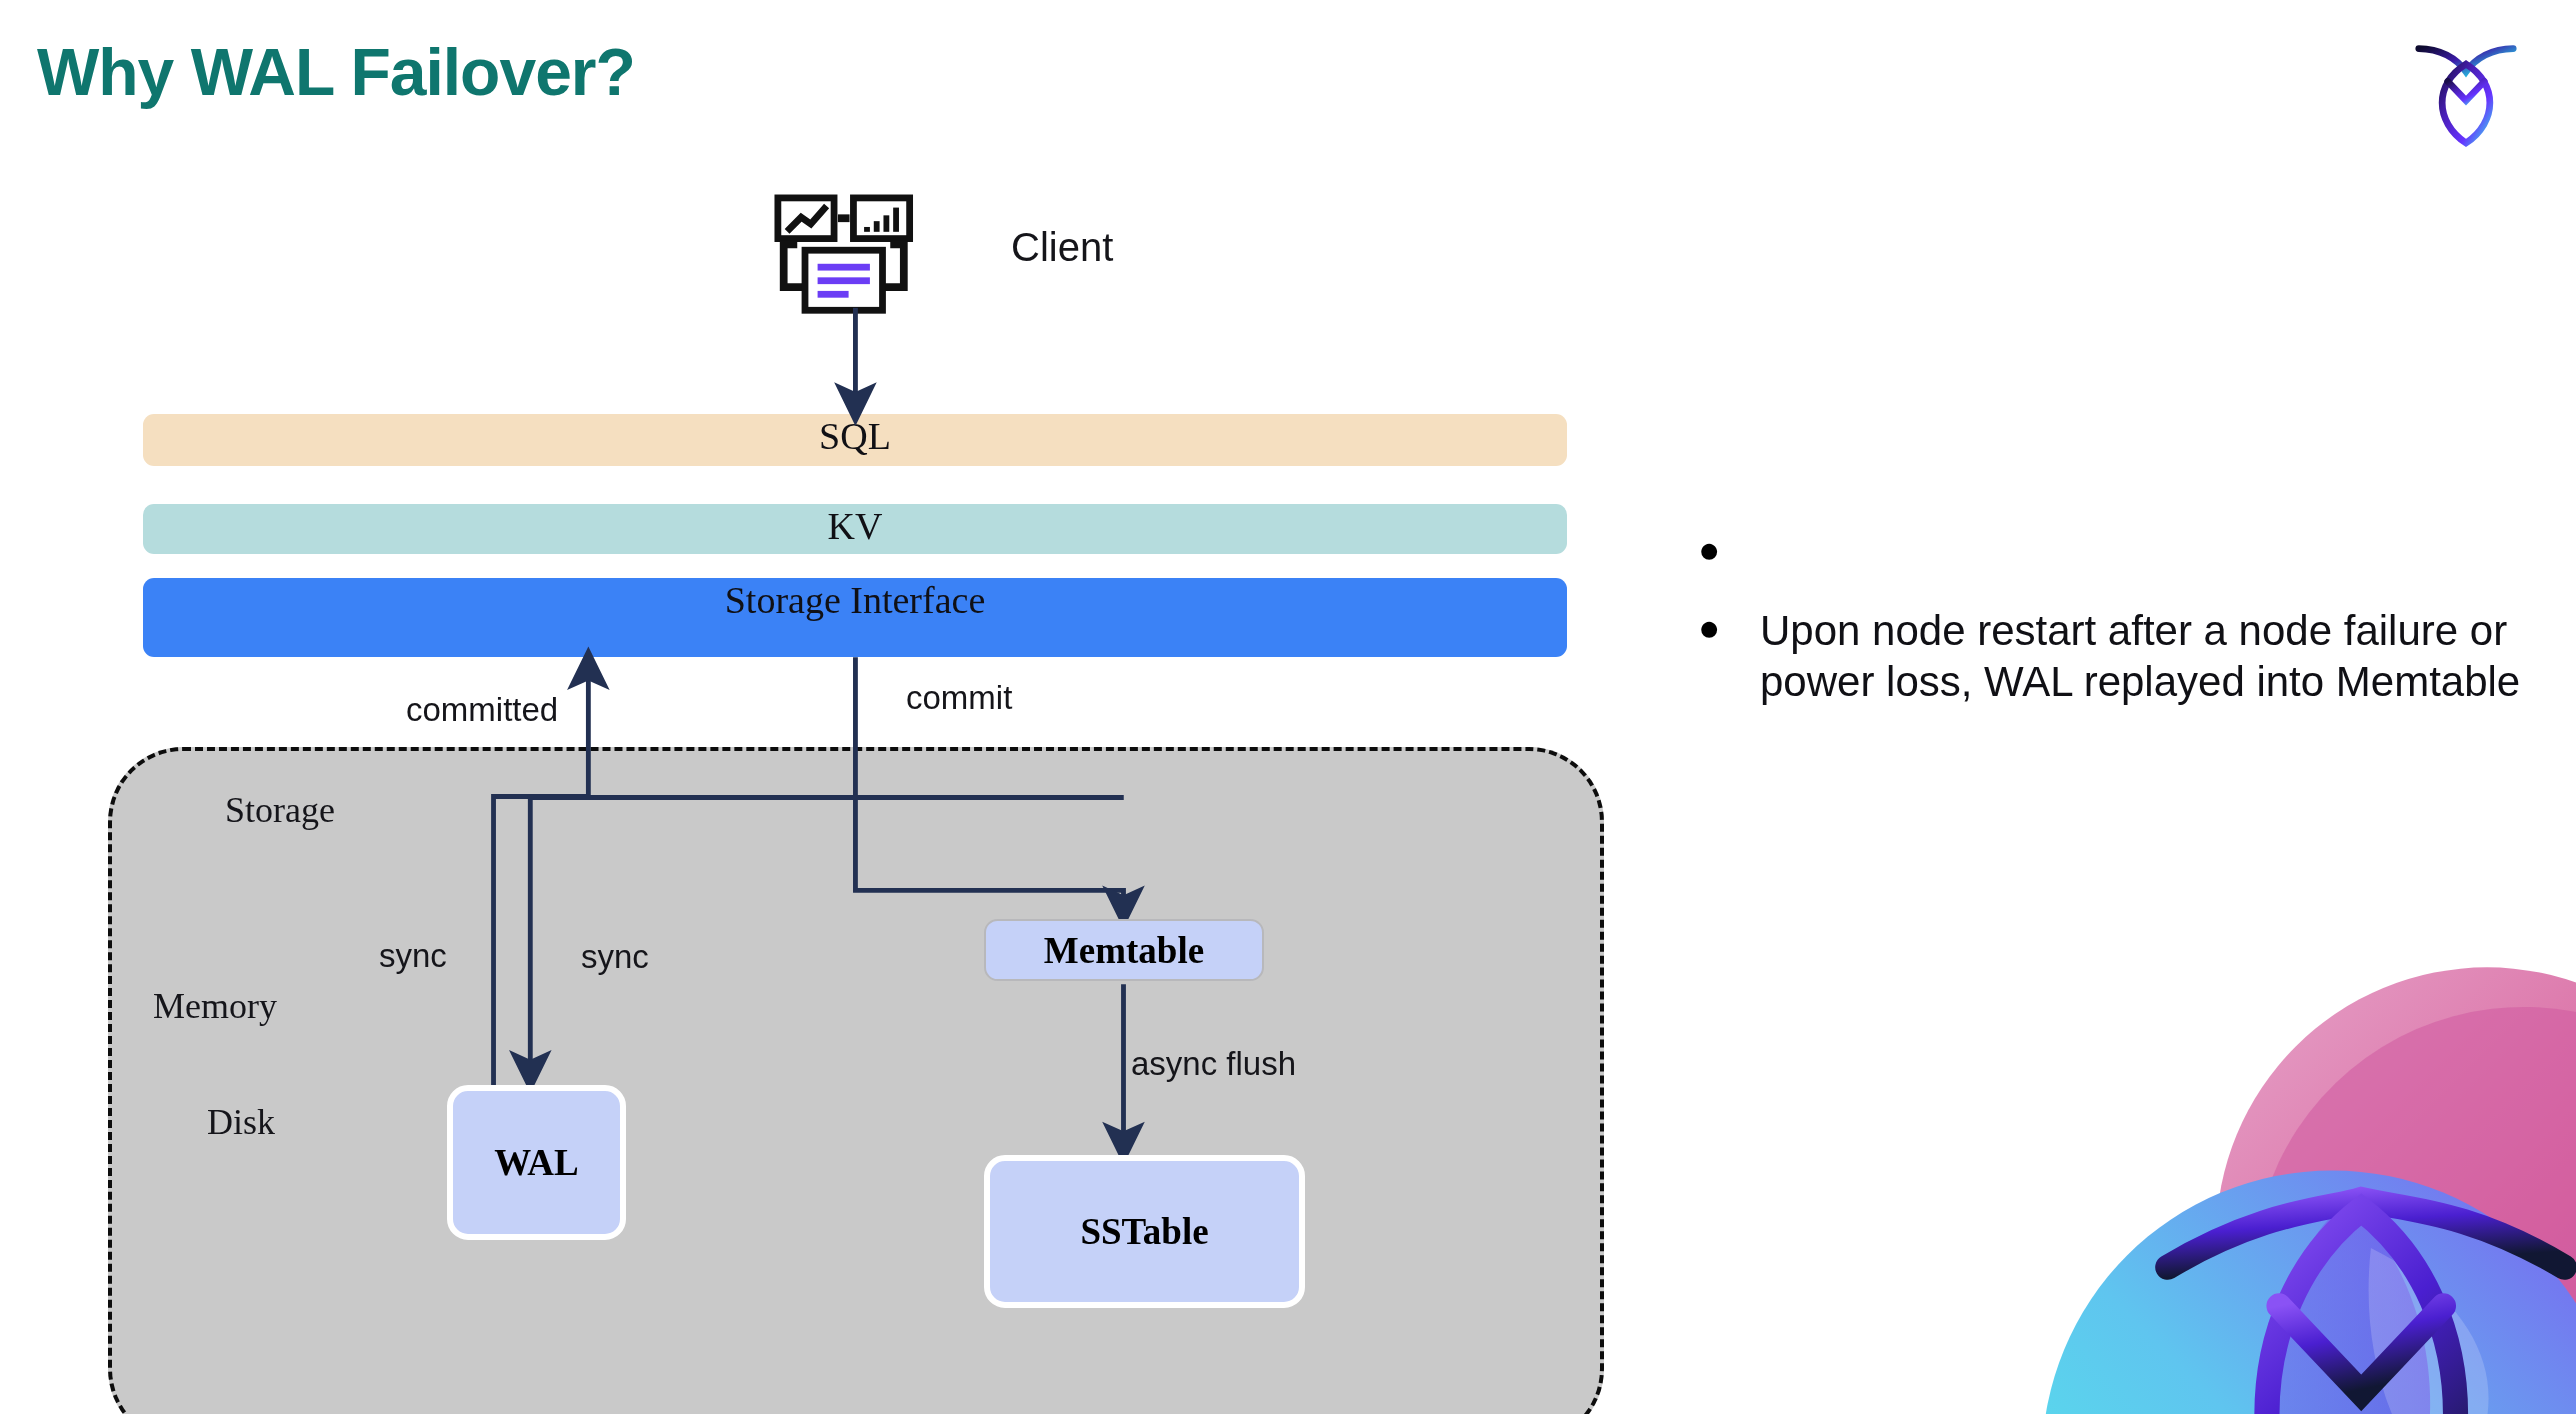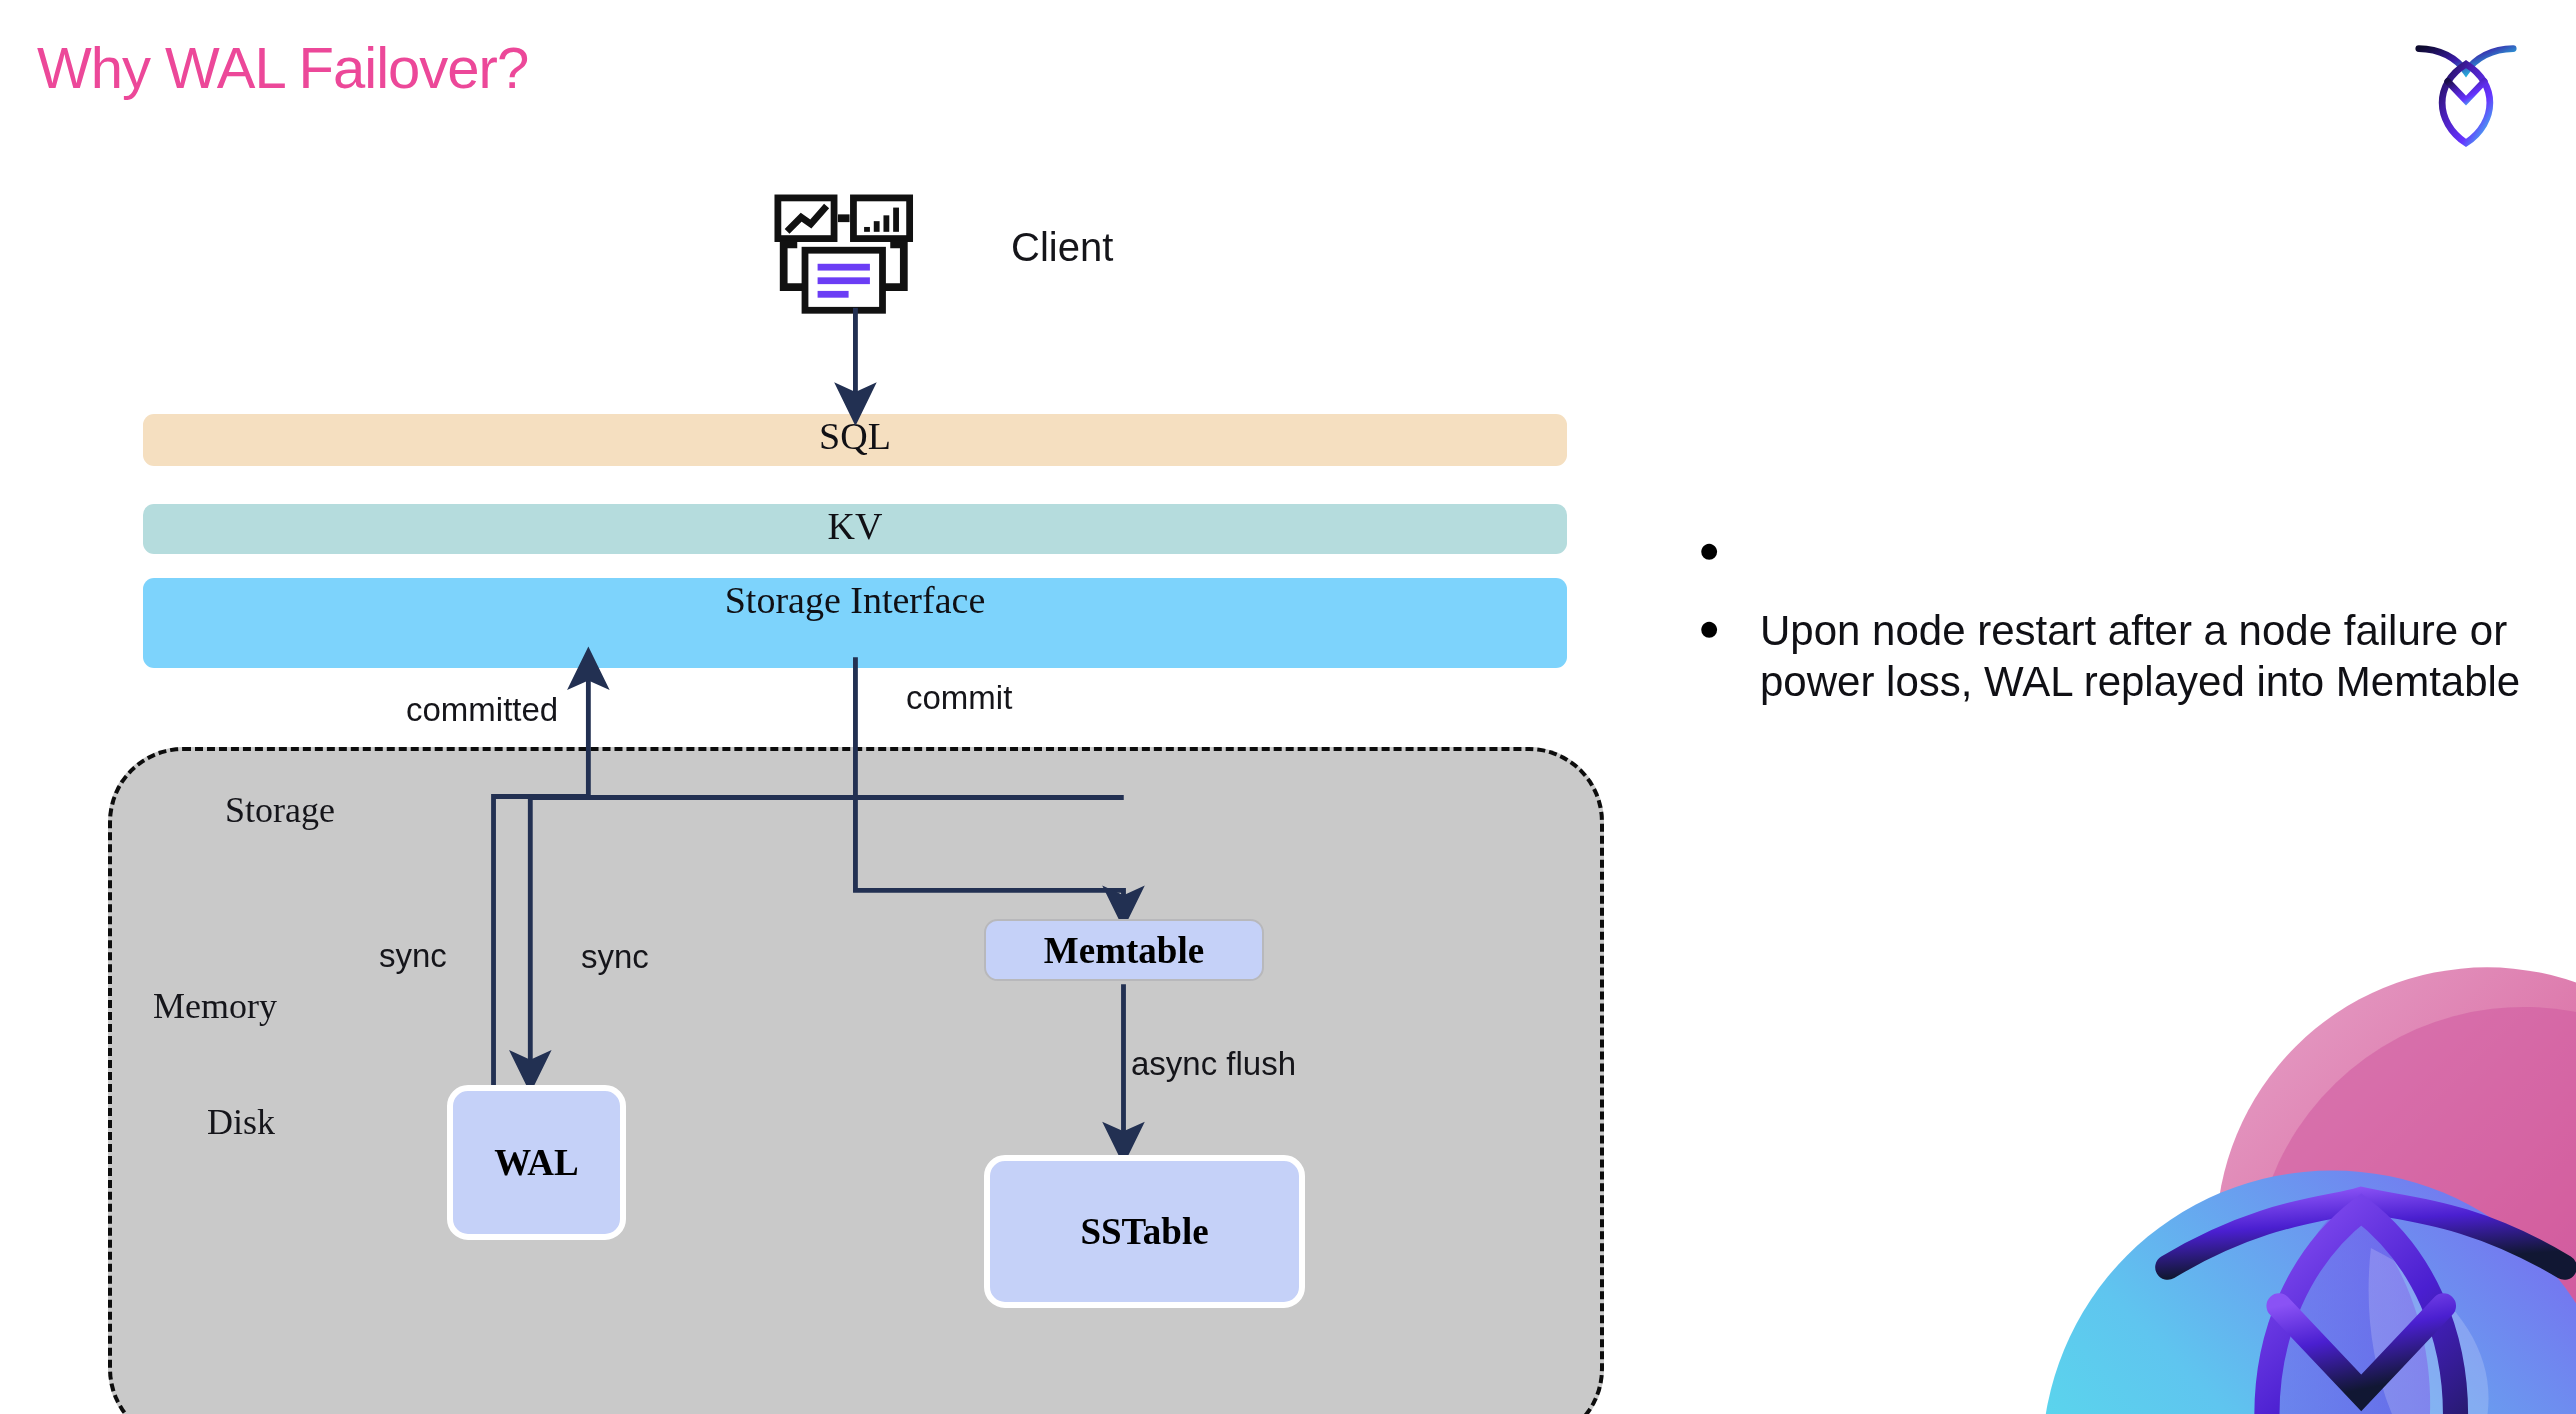--- a/index.html
+++ b/index.html
@@ -5,22 +5,22 @@
   html,body{margin:0;padding:0;background:#ffffff;}
   body{width:2576px;height:1415px;position:relative;overflow:hidden;
        font-family:"Liberation Sans", sans-serif;}
 
   #slide{position:absolute;inset:0;background:#ffffff;overflow:hidden;}
 
   
   #title{
     position:absolute;left:37px;top:37px;
     font-family:"Liberation Sans", sans-serif;
-    font-weight:normal;font-size:58px;letter-spacing:-1px;
-    color:#ec4899;white-space:nowrap;line-height:1.08;
+    font-weight:bold;font-size:66px;letter-spacing:-1px;
+    color:#0f766e;white-space:nowrap;line-height:1.08;
   }
 
   
   #logo{position:absolute;left:2413px;top:33px;width:106px;height:116px;}
 
   
   #deco{position:absolute;left:1945px;top:919px;width:639px;height:503px;
         overflow:hidden;pointer-events:none;}
 
   
@@ -33,21 +33,21 @@
 
   
   .layer{
     position:absolute;left:143px;width:1424px;
     display:flex;justify-content:center;
     font-family:"Liberation Serif", serif;
     font-size:38px;color:#101015;border-radius:11px;
   }
   #bar-sql{top:414px;height:52px;background:#f5dfc0;}
   #bar-kv{top:504px;height:50px;background:#b5dcdd;}
-  #bar-storage{top:578px;height:90px;background:#7dd3fc;}
+  #bar-storage{top:578px;height:79px;background:#3b82f6;}
 
   
   #pebble{
     position:absolute;left:108px;top:747px;width:1496px;height:697px;
     background:#c9c9c9;border:4.8px dashed #0d0d0d;
     border-radius:75px;box-sizing:border-box;
   }
   #pebble-label{
     position:absolute;left:225px;top:789px;
     font-family:"Liberation Serif", serif;font-size:36px;color:#15151a;

